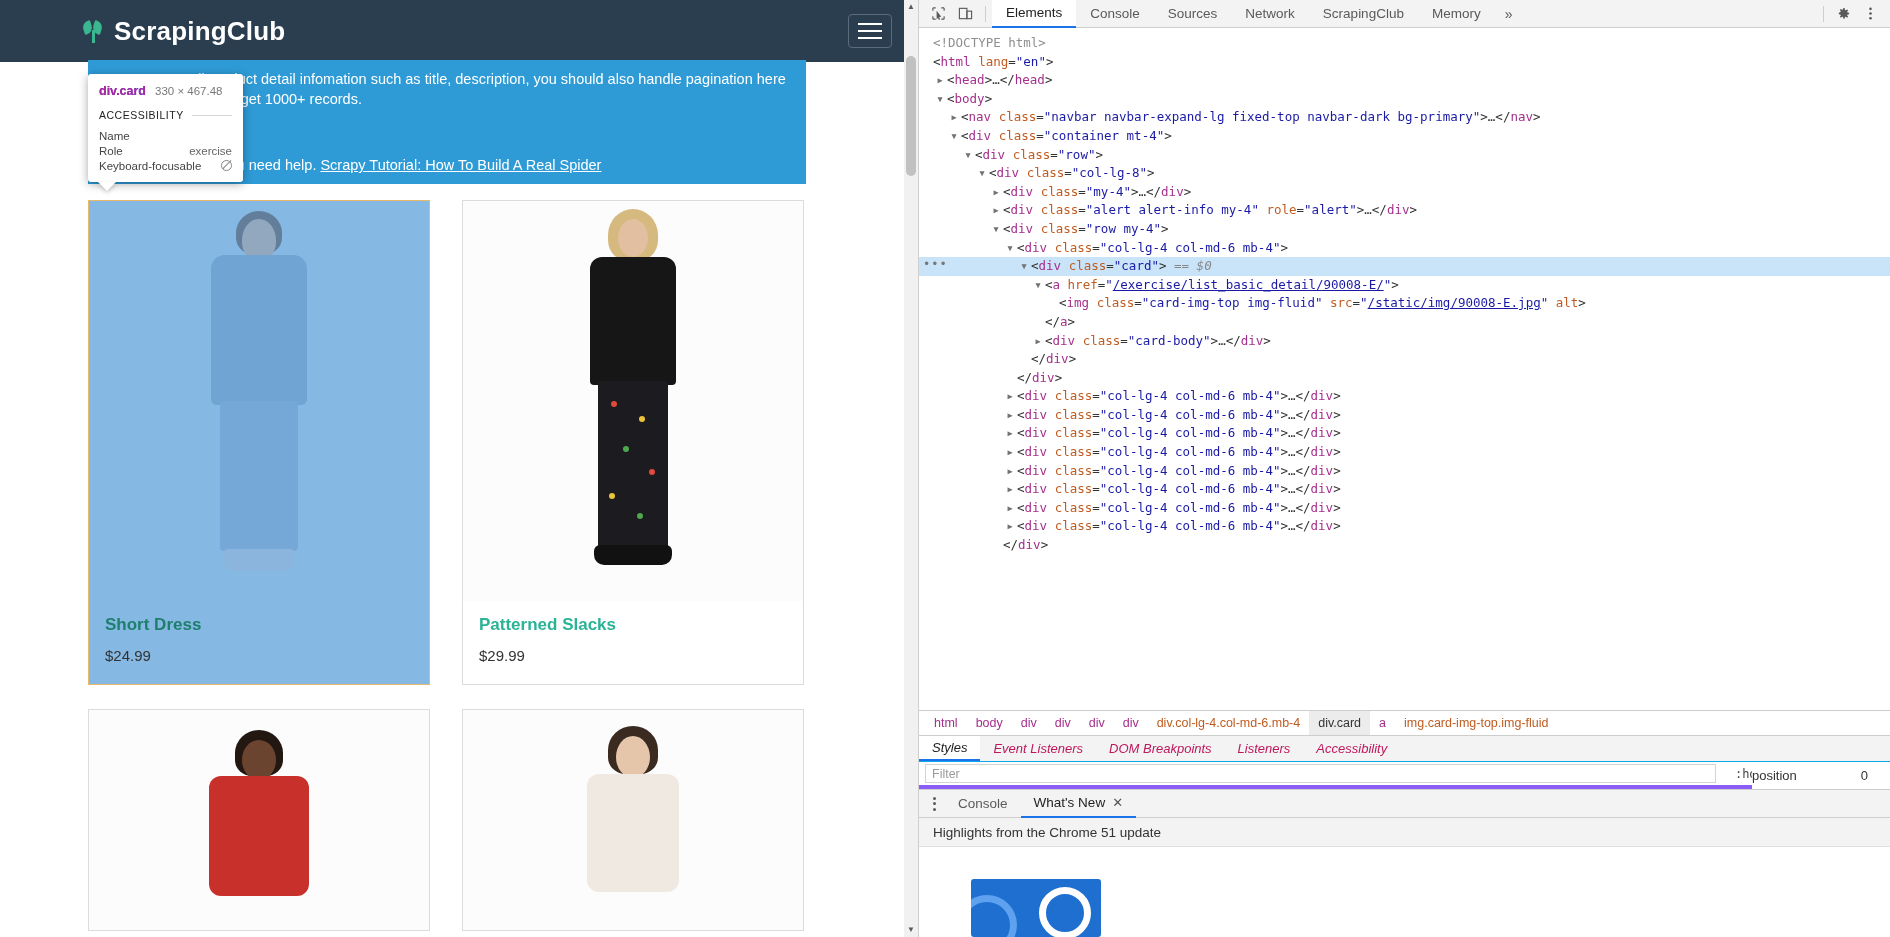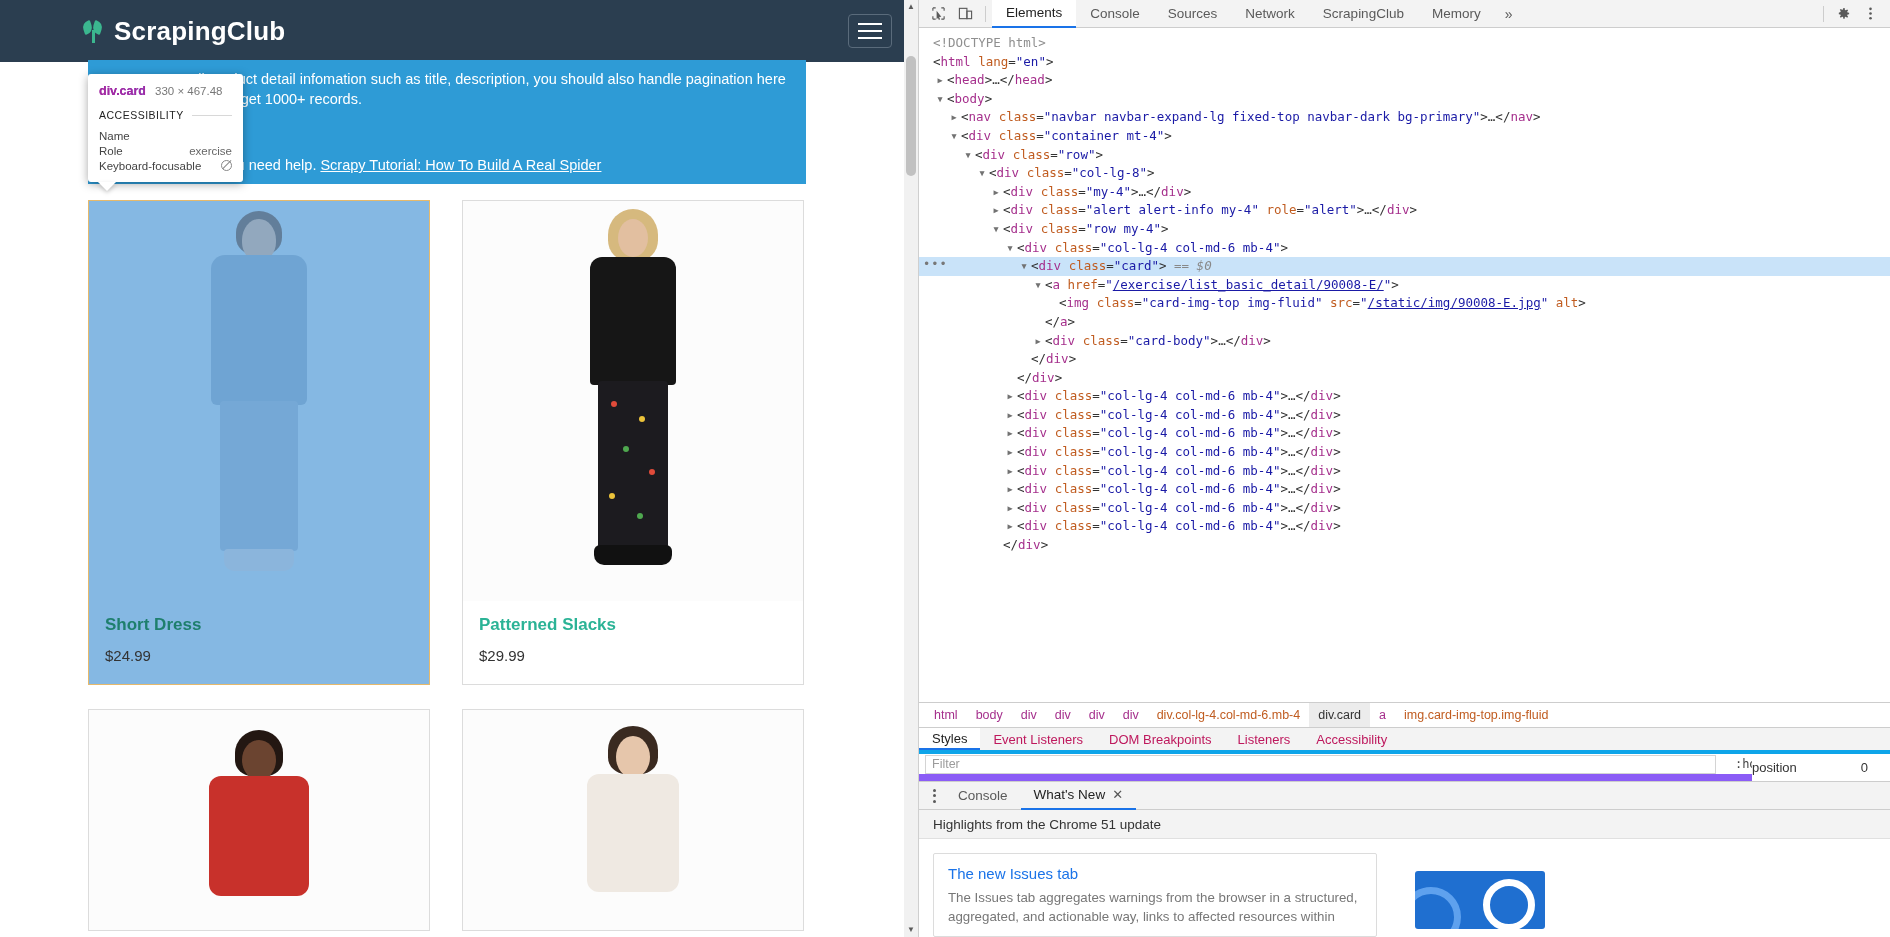--- a/index.html
+++ b/index.html
@@ -131,26 +131,26 @@
   .dollar { color:#888; font-style:italic; }
 
   .crumbs { flex:0 0 25px; height:25px; border-top:1px solid #cdcdcd; background:#fff;
             display:flex; align-items:center; padding:0 6px; gap:0; overflow:hidden; }
   .crumb { padding:0 9px; height:25px; display:flex; align-items:center; font-size:12.5px;
            color:#a52f8c; cursor:pointer; white-space:nowrap; }
   .crumb.orange { color:#c05c20; }
   .crumb.cur { background:#ececec; color:#333; }
 
   .styles-tabs { flex:0 0 27px; height:27px; background:#f3f3f3; border-top:1px solid #cdcdcd;
-                 border-bottom:4px solid #0ea5e9; display:flex; align-items:stretch; }
+                 border-bottom:1px solid #0ea5e9; display:flex; align-items:stretch;font-style:italic; }
   .st-tab { padding:0 13px; display:flex; align-items:center; font-size:13px; color:#be185d; cursor:pointer; }
   .st-tab.active { color:#222; background:#fff; border-bottom:2px solid #1a73e8; }
 
   .filter-row { flex:0 0 27px; height:27px; display:flex; align-items:center; gap:12px;
-                padding:0 6px; background:#fff; border-bottom:7px solid #8b5cf6; position:relative; }
+                padding:0 6px; background:#fff; border-bottom:4px solid #8b5cf6; position:relative; }
   .filter-input { flex:1; height:19px; border:1px solid #d4d4d4; background:#fff; font-size:12.5px;
                   color:#333; padding:0 6px; }
   .filter-input::placeholder { color:#9b9b9b; }
   .hov, .cls { font-family:"DejaVu Sans Mono", monospace; font-size:12px; color:#444; padding:0 7px; cursor:pointer; }
   .plus { font-size:16px; color:#555; padding:0 5px; cursor:pointer; }
   .spin { display:flex; flex-direction:column; font-size:7px; color:#555; padding:0 4px; line-height:7px; cursor:pointer;}
   .pos-row { position:absolute; right:0; top:0; height:27px; display:flex; align-items:center;
              gap:64px; padding-right:22px; background:#fff; font-size:13px; }
   .pos-row .k { color:#333; } .pos-row .v { color:#333; }
 
@@ -422,24 +422,20 @@
         <div class="dw-tab">
           <span>Console</span>
         </div>
         <div class="dw-tab active">
           <span>What's New</span>
           <span class="dw-close">✕</span>
         </div>
       </div>
       <div class="wn-head">Highlights from the Chrome 51 update</div>
       <div class="wn-body">
-        <div class="wn-card">
-          <div class="wn-title">The new Issues tab</div>
-          <div class="wn-text">The Issues tab aggregates warnings from the browser in a structured, aggregated, and actionable way, links to affected resources within</div>
-        </div>
         <div class="wn-thumb">
           <span class="o1"></span>
             <span class="o2"></span>
         </div>
       </div>
     </div>
 
   </div>
 </div>
 

